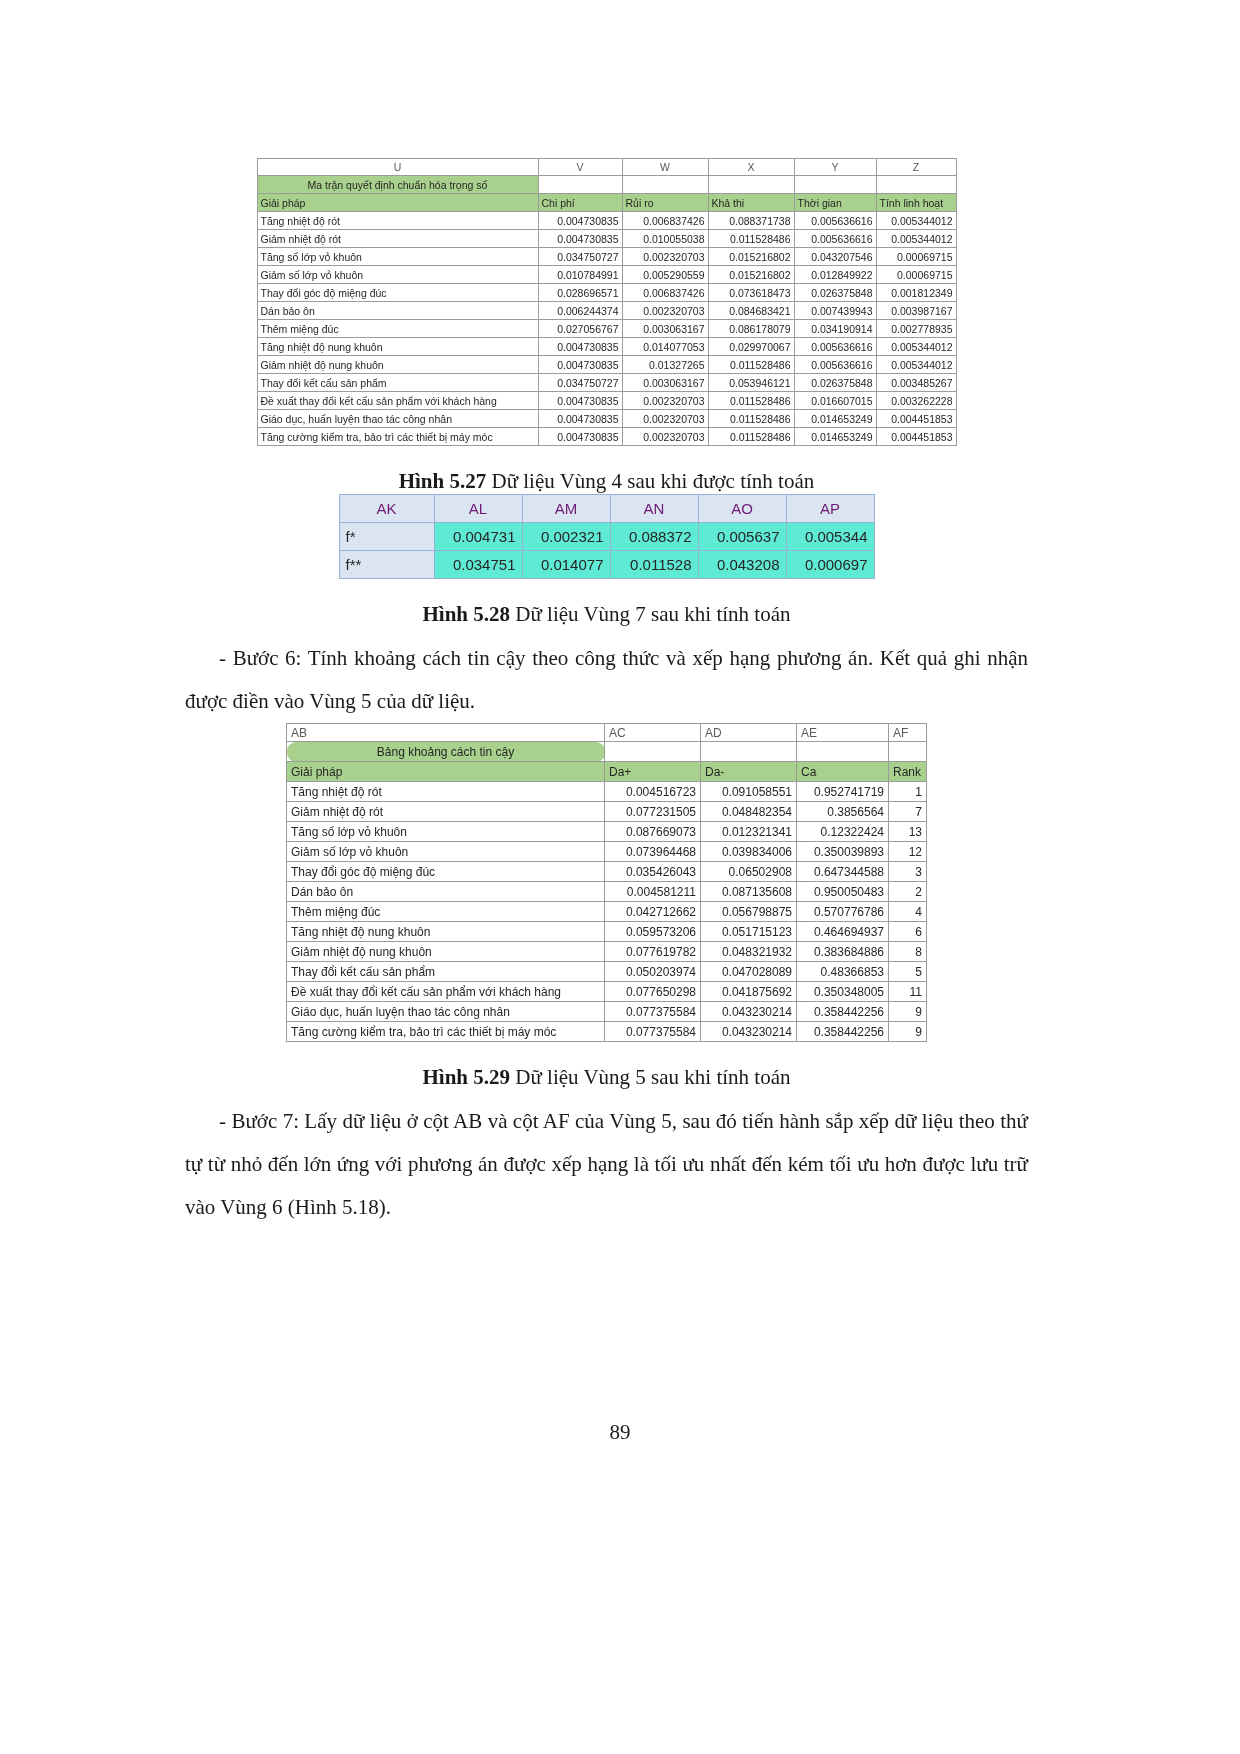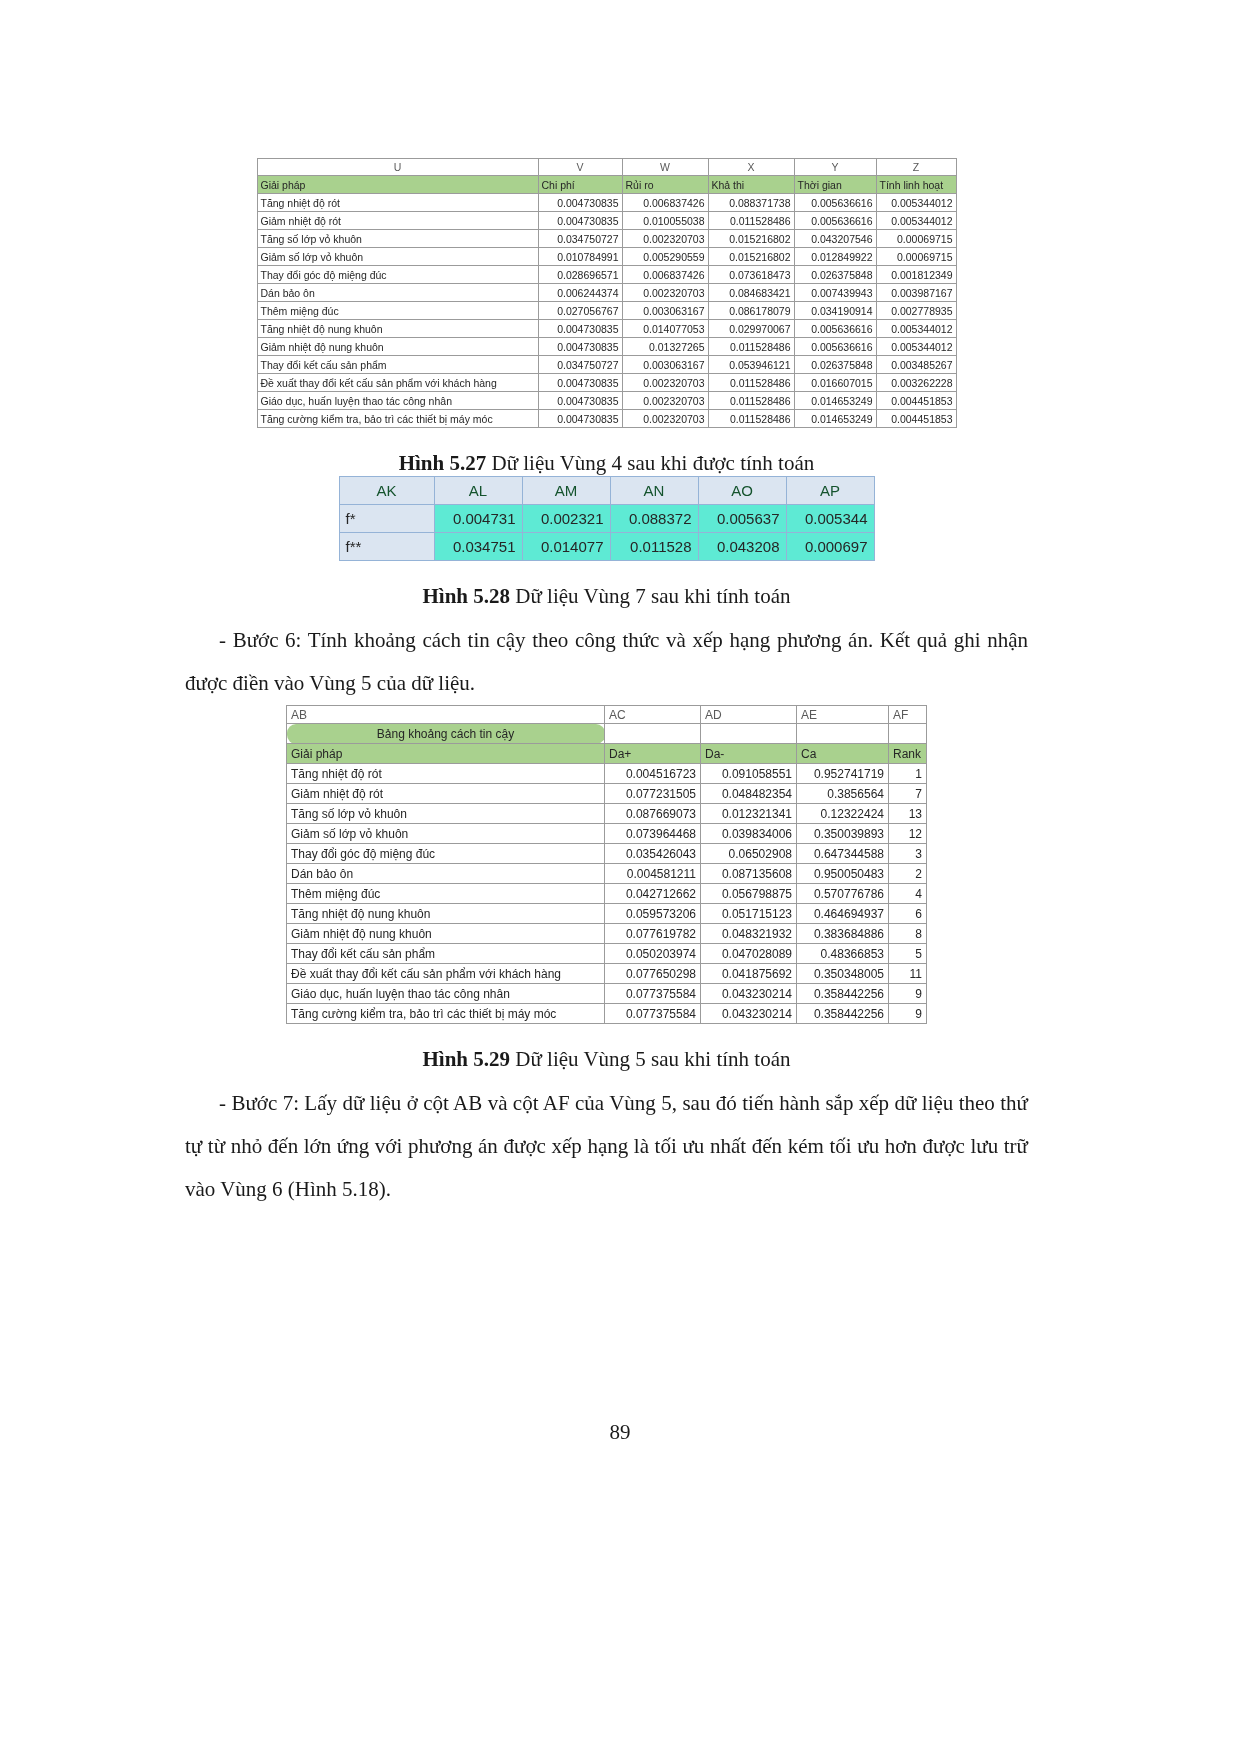--- a/index.html
+++ b/index.html
@@ -38,21 +38,21 @@
   .t1 .hdr { background: var(--green-header, #a9d18e); text-align: left; }
   .t1 .num { text-align: right; }
 
   
   .t2 { font-size: 15px; width: 535px; color: #333; }
   .t2 td {
     border: 1px solid var(--blue-border, #95b3d7);
     padding: 2px 6px;
     height: 28px;
   }
-  .t2 .letter { text-align: center; color: #14532d; background: var(--blue-fill, #dbe5f1); }
+  .t2 .letter { text-align: center; color: #701a75; background: var(--blue-fill, #dbe5f1); }
   .t2 .label { background: var(--blue-fill, #dbe5f1); text-align: left; }
   .t2 .num { text-align: right; background: #5eead4; }
 
   
   .t3 { font-size: 12px; width: 640px; }
   .t3 td {
     border: 1px solid var(--grid-border, #9b9b9b);
     padding: 1px 4px;
     height: 20px;
   }
@@ -104,20 +104,28 @@
       <tbody>
         <tr>
             <td class="letter">U</td>
             <td class="letter">V</td>
             <td class="letter">W</td>
             <td class="letter">X</td>
             <td class="letter">Y</td>
             <td class="letter">Z</td>
           </tr>
         <tr>
+          <td class="title-cell">Ma trận quyết định chuẩn hóa trọng số</td>
+          <td class="filler"></td>
+          <td class="filler"></td>
+          <td class="filler"></td>
+          <td class="filler"></td>
+          <td class="filler"></td>
+        </tr>
+        <tr>
             <td class="hdr">Giải pháp</td>
             <td class="hdr">Chi phí</td>
             <td class="hdr">Rủi ro</td>
             <td class="hdr">Khả thi</td>
             <td class="hdr">Thời gian</td>
             <td class="hdr">Tính linh hoạt</td>
           </tr>
       </tbody>
       <tbody>
           <tr>

